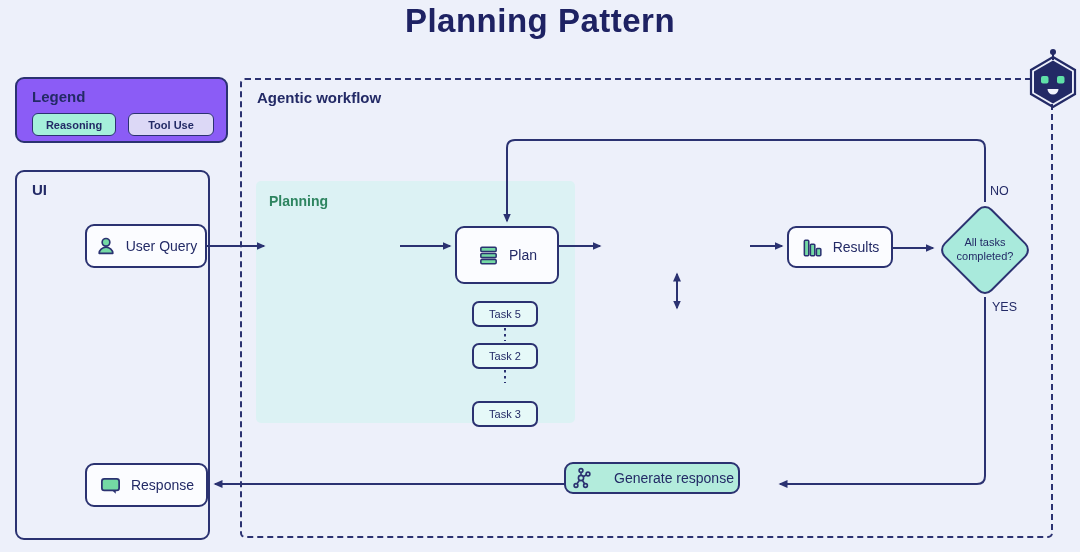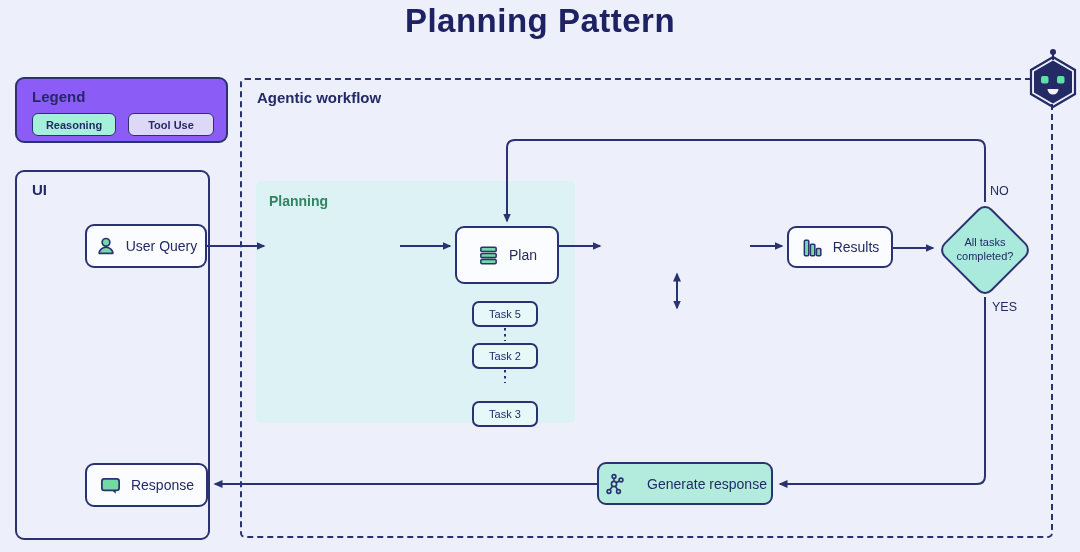--- a/index.html
+++ b/index.html
@@ -35,21 +35,21 @@
   .teal   { background:#b3ecdc; }
   .purple { background:#dcd8f6; }
 
   .n-user-query  { left:85px;  top:224px; width:122px; height:44px; }
   .n-response    { left:85px;  top:463px; width:123px; height:44px; }
   .n-make-plan   { left:269px; top:224px; width:131px; height:44px; }
   .n-plan        { left:455px; top:226px; width:104px; height:58px; }
   .n-execute     { left:605px; top:226px; width:145px; height:43px; }
   .n-tools       { left:630px; top:313px; width:92px;  height:45px; }
   .n-results     { left:787px; top:226px; width:106px; height:42px; }
-  .n-generate    { left:597px; top:462px; width:176px; height:43px;gap:20px; }
+  .n-generate    { left:564px; top:462px; width:176px; height:32px;gap:20px; }
 
   .task { position:absolute; left:472px; width:66px; height:26px; background:#e6f9f8;
     border:2px solid #2b3271; border-radius:7px; font-size:11px; color:#232a66;
     display:flex; align-items:center; justify-content:center; z-index:3; }
   .task1 { top:301px; } .task2 { top:343px; } .task3 { top:401px; }
 
   .diamond { position:absolute; left:951px; top:216px; width:68px; height:68px;
     background:#a9eadc; border:2px solid #2b3271; border-radius:10px; transform:rotate(45deg); z-index:2; }
   .diamond-text { position:absolute; left:935px; top:226px; width:100px; height:48px; z-index:3;
     display:flex; align-items:center; justify-content:center; text-align:center;

